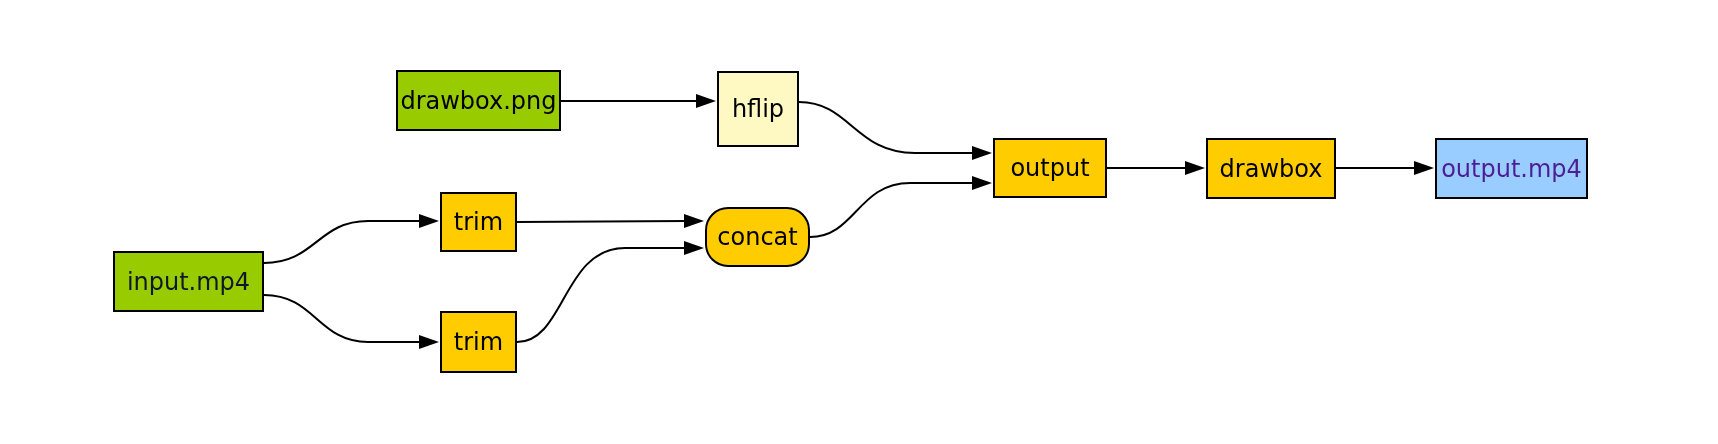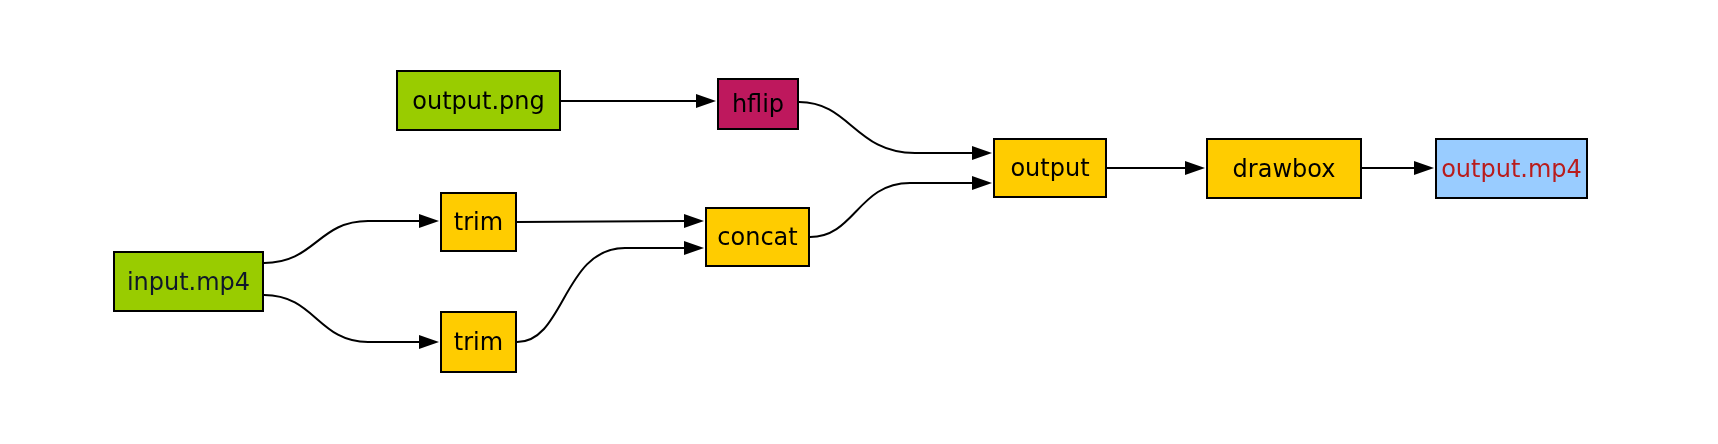--- a/index.html
+++ b/index.html
@@ -58,39 +58,39 @@
       <polygon points="704,221 684,214 684,228" fill="#000000"></polygon>
       <path d="M 517 342 C 565 342 563 248 625 248 H 685" stroke="#000000"></path>
       <polygon points="704,248 684,241 684,255" fill="#000000"></polygon>
       <path d="M 1107 168 H 1186" stroke="#000000"></path>
       <polygon points="1205,168 1185,161 1185,175" fill="#000000"></polygon>
       <path d="M 1336 168 H 1415" stroke="#000000"></path>
       <polygon points="1434,168 1414,161 1414,175" fill="#000000"></polygon>
     </svg>
 
 <div class="node" style="left: 396px; top: 70px; width: 165px; height: 61px; background: rgb(153, 204, 0); border-color: rgb(0, 0, 0);">
-      <span style="color: rgb(0, 0, 0);">output.png</span>
+      <span style="color: rgb(0, 0, 0);">drawbox.png</span>
     </div>
     <div class="node" style="left: 113px; top: 251px; width: 151px; height: 61px; background: rgb(153, 204, 0); border-color: rgb(0, 0, 0);">
       <span style="color: #0f172a;">input.mp4</span>
     </div>
-    <div class="node" style="left: 717px; top: 78px; width: 82px; height: 52px; background: #be185d; border-color: rgb(0, 0, 0);">
+    <div class="node" style="left: 717px; top: 71px; width: 82px; height: 76px; background: #fef9c3; border-color: rgb(0, 0, 0);">
       <span style="color: rgb(0, 0, 0);">hflip</span>
     </div>
     <div class="node" style="left: 440px; top: 192px; width: 77px; height: 60px; background: rgb(255, 204, 0); border-color: rgb(0, 0, 0);">
       <span style="color: rgb(0, 0, 0);">trim</span>
     </div>
     <div class="node" style="left: 440px; top: 311px; width: 77px; height: 62px; background: rgb(255, 204, 0); border-color: rgb(0, 0, 0);">
       <span style="color: rgb(0, 0, 0);">trim</span>
     </div>
-    <div class="node" style="left: 705px; top: 207px; width: 105px; height: 60px; background: rgb(255, 204, 0); border-color: rgb(0, 0, 0);">
+    <div class="node" style="left: 705px; top: 207px; width: 105px; height: 60px; background: rgb(255, 204, 0); border-color: rgb(0, 0, 0); border-radius: 23px;">
       <span style="color: rgb(0, 0, 0);">concat</span>
     </div>
     <div class="node" style="left: 993px; top: 138px; width: 114px; height: 60px; background: rgb(255, 204, 0); border-color: rgb(0, 0, 0);">
       <span style="color: rgb(0, 0, 0);">output</span>
     </div>
-    <div class="node" style="left: 1206px; top: 138px; width: 156px; height: 61px; background: rgb(255, 204, 0); border-color: rgb(0, 0, 0);">
+    <div class="node" style="left: 1206px; top: 138px; width: 130px; height: 61px; background: rgb(255, 204, 0); border-color: rgb(0, 0, 0);">
       <span style="color: rgb(0, 0, 0);">drawbox</span>
     </div>
     <div class="node" style="left: 1435px; top: 138px; width: 153px; height: 61px; background: rgb(153, 204, 255); border-color: rgb(0, 0, 0);">
-      <span style="color: #b91c1c;">output.mp4</span>
+      <span style="color: #4c1d95;">output.mp4</span>
     </div>
   </div>
 
 </body></html>

